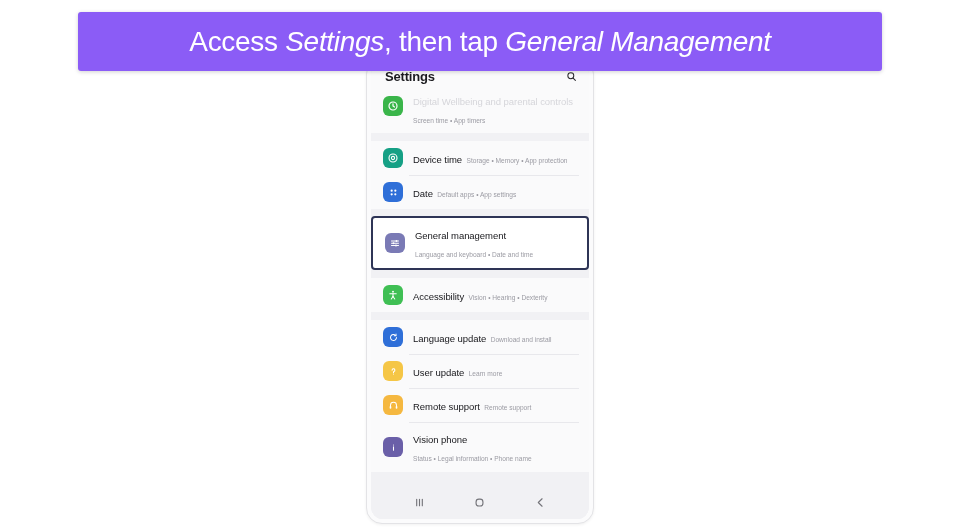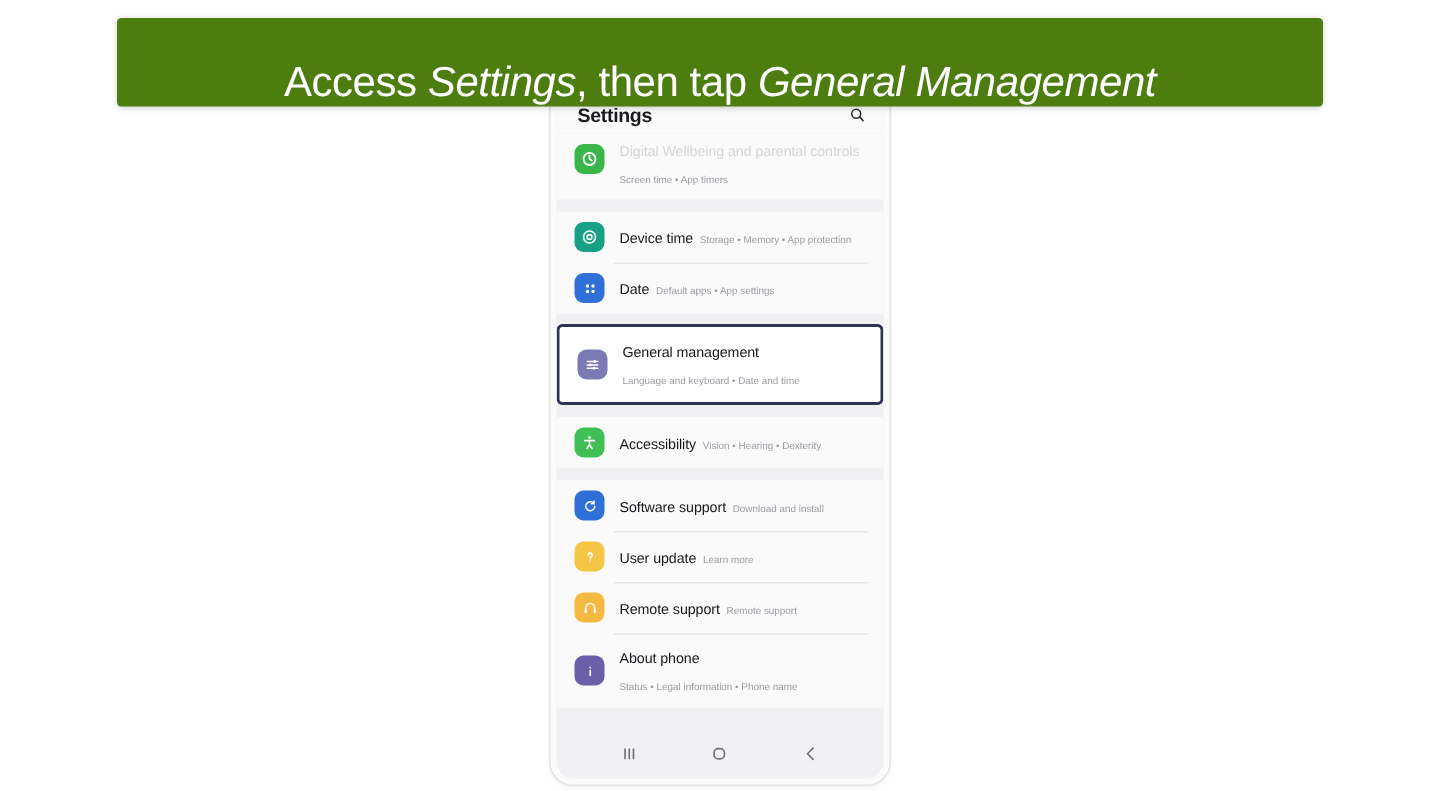--- a/index.html
+++ b/index.html
@@ -157,24 +157,24 @@
   .nav-btn { opacity: 0.72; }
   .nav-btn svg { display: block; }
 
   
   #caption-banner {
     position: absolute;
     left: 78px;
     top: 12px;
     width: 804px;
     height: 59px;
-    background: #4d7c0f;
+    background: #8b5cf6;
     border-radius: 3px;
     display: flex;
-    align-items: flex-end;
+    align-items: center;
     justify-content: center;
     box-shadow: 0 1px 4px rgba(0,0,0,0.18);
     box-sizing: border-box;
   }
   #caption-text {
     color: #ffffff;
     font-size: 28px;
     line-height: 32px;
     letter-spacing: -0.3px;
     white-space: nowrap;
@@ -285,21 +285,21 @@
 
       <div class="group">
         <div class="row">
           <span class="row-icon" style="background:#2f6fd8">
             <svg width="11" height="11" viewBox="0 0 24 24" fill="none" stroke="#ffffff" stroke-width="2.2" stroke-linecap="round">
               <path d="M18.5 12a6.5 6.5 0 1 1-2.2-4.9"></path>
               <path d="M17.5 4.2 V8.2 H13.5"></path>
             </svg>
           </span>
           <span class="row-text">
-            <span class="row-title">Software support</span>
+            <span class="row-title">Language update</span>
             <span class="row-sub">Download and install</span>
           </span>
         </div>
         <div class="row">
           <span class="row-icon" style="background:#f5c646">
             <svg width="11" height="11" viewBox="0 0 24 24" fill="none" stroke="#ffffff" stroke-width="2.3" stroke-linecap="round">
               <path d="M9 9a3 3 0 1 1 4 2.8c-0.8 0.4-1 1-1 1.8v0.6"></path>
               <circle cx="12" cy="17.6" r="1.2" fill="#ffffff" stroke="none"></circle>
             </svg>
           </span>
@@ -322,21 +322,21 @@
           </span>
         </div>
         <div class="row">
           <span class="row-icon" style="background:#6a5fa8">
             <svg width="11" height="11" viewBox="0 0 24 24" fill="none" stroke="#ffffff" stroke-width="2.3" stroke-linecap="round">
               <circle cx="12" cy="6.6" r="1.3" fill="#ffffff" stroke="none"></circle>
               <path d="M12 10.5 V18"></path>
             </svg>
           </span>
           <span class="row-text">
-            <span class="row-title">About phone</span>
+            <span class="row-title">Vision phone</span>
             <span class="row-sub">Status  •  Legal information  •  Phone name</span>
           </span>
         </div>
       </div>
     </div>
 
     <div class="nav-bar">
       <span class="nav-btn">
         <svg width="15" height="15" viewBox="0 0 24 24" stroke="#44444a" stroke-width="1.8" stroke-linecap="round">
           <line x1="7.5" y1="7" x2="7.5" y2="17"></line>

